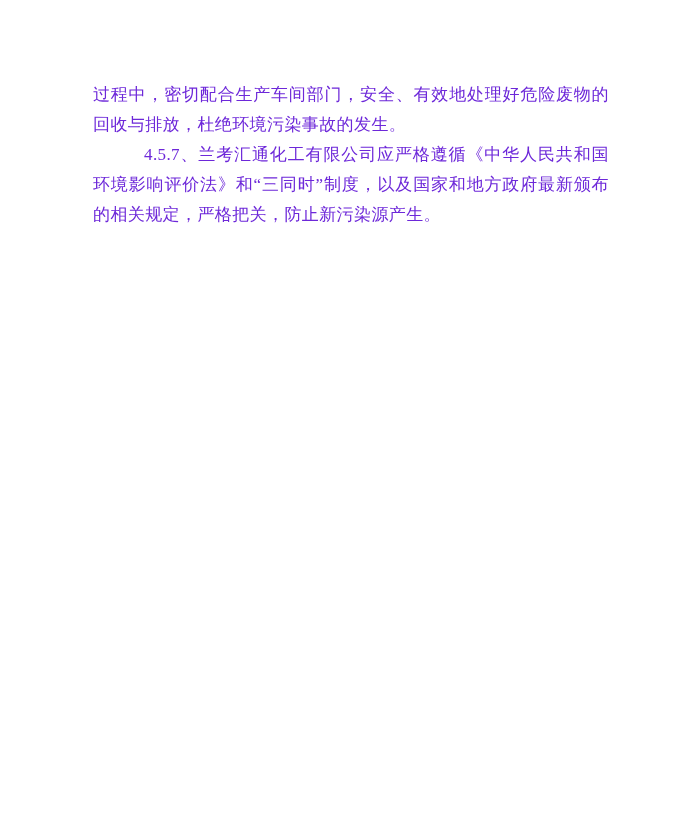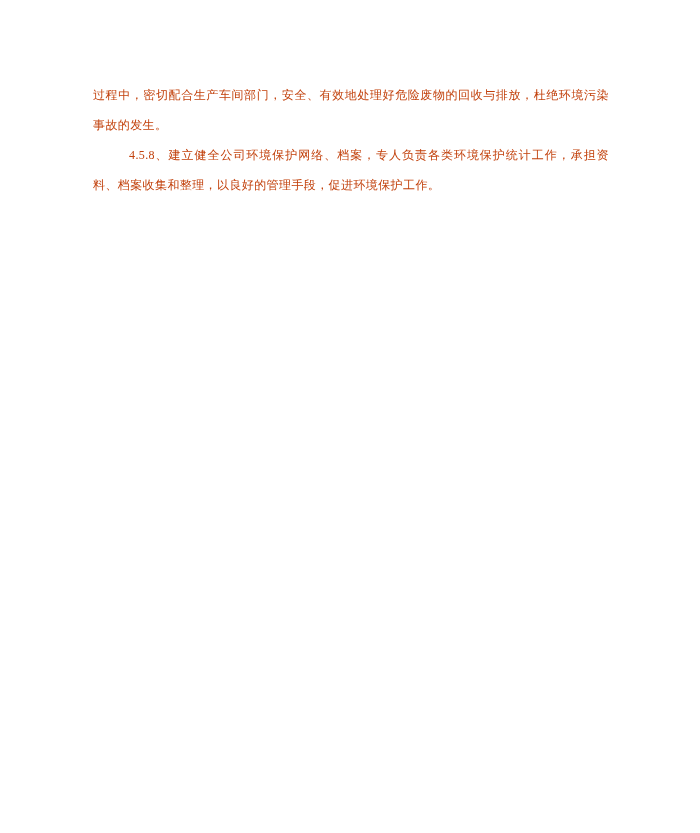--- a/index.html
+++ b/index.html
@@ -18,33 +18,33 @@
   }
   .text-block {
     position: absolute;
     top: 80px;
     left: 93px;
     width: 516px;
   }
   .para {
     margin: 0;
     font-family: "Liberation Serif", "DejaVu Serif", serif;
-    font-size: 12px;
+    font-size: 17px;
     line-height: 30px;
-    color: #c2410c;
+    color: #6d28d9;
     text-align: justify;
     text-justify: inter-ideograph;
     letter-spacing: 0.4px;
     word-break: break-all;
   }
   .para.indent {
     text-indent: 3em;
   }
 </style>
 </head>
 <body>
 
 <div class="page">
   <div class="text-block">
     <p class="para">过程中，密切配合生产车间部门，安全、有效地处理好危险废物的回收与排放，杜绝环境污染事故的发生。</p>
-    <p class="para indent">4.5.8、建立健全公司环境保护网络、档案，专人负责各类环境保护统计工作，承担资料、档案收集和整理，以良好的管理手段，促进环境保护工作。</p>
+    <p class="para indent">4.5.7、兰考汇通化工有限公司应严格遵循《中华人民共和国环境影响评价法》和“三同时”制度，以及国家和地方政府最新颁布的相关规定，严格把关，防止新污染源产生。</p>
   </div>
 </div>
 
 </body></html>

